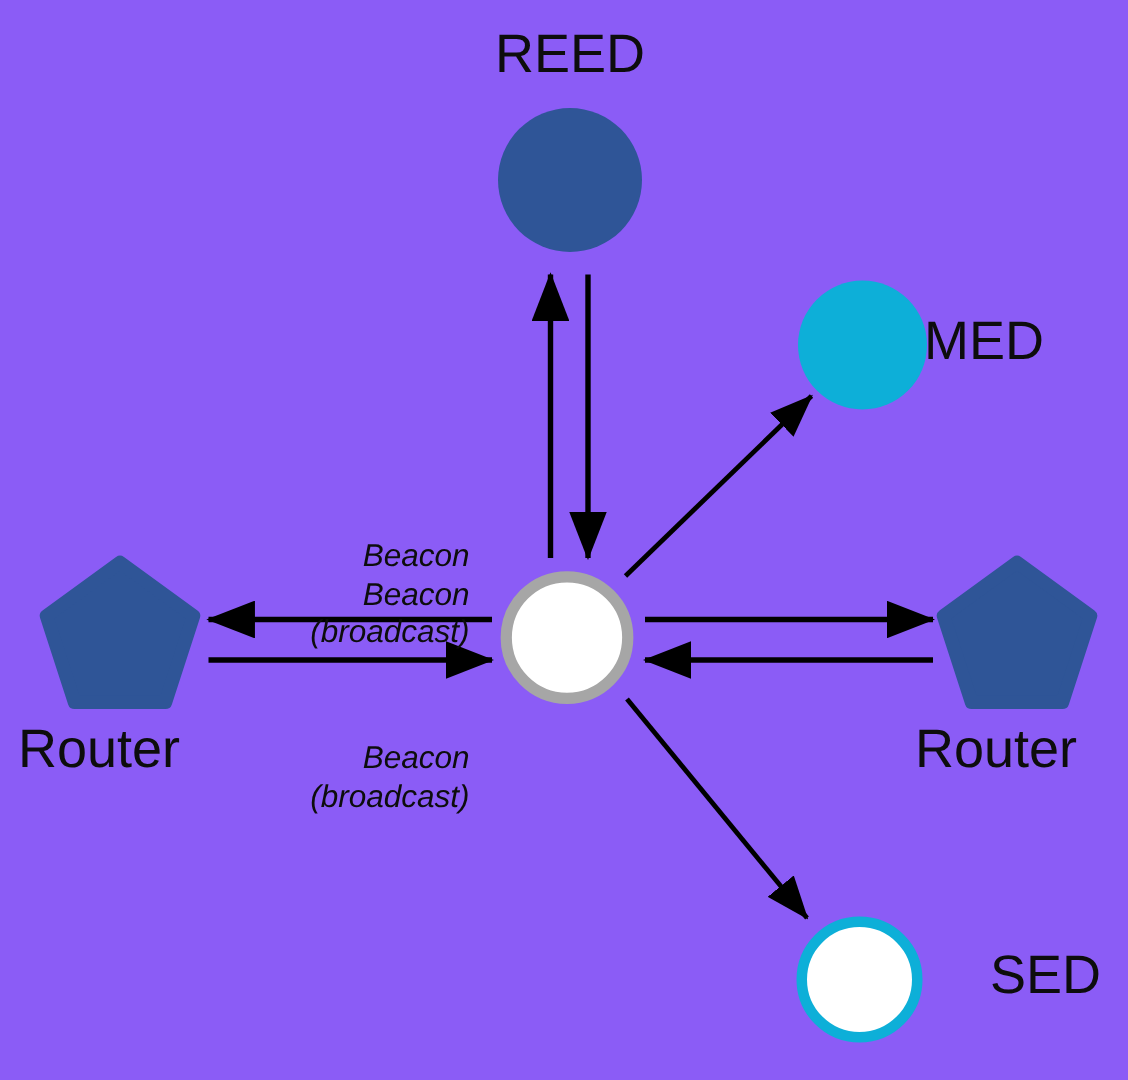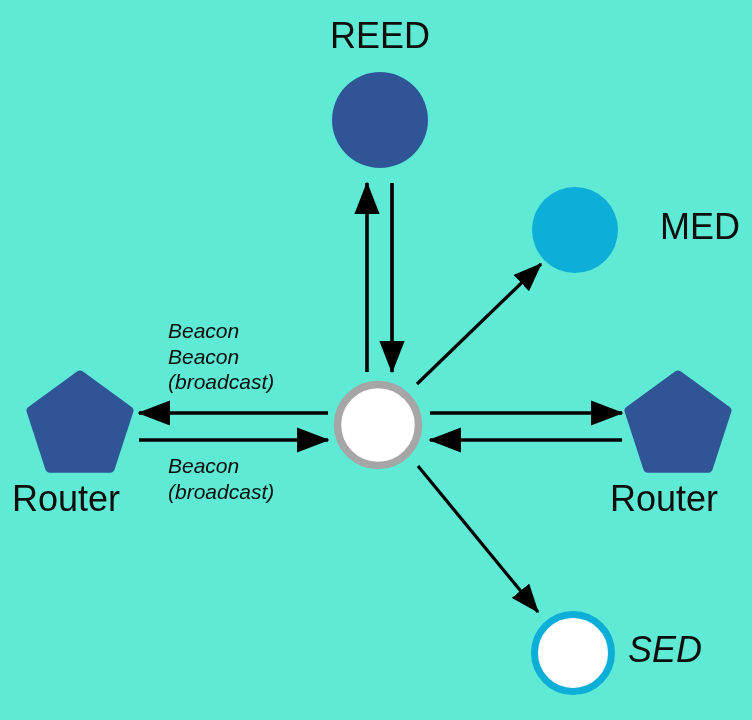--- a/index.html
+++ b/index.html
@@ -7,21 +7,21 @@
     padding: 0;
     background: #ffffff;
   }
   body {
     font-family: "Liberation Sans", sans-serif;
   }
   #diagram-root {
     position: relative;
     width: 752px;
     height: 720px;
-    background: #5eead4;
+    background: #8b5cf6;
     overflow: hidden;
   }
   #diagram-svg {
     position: absolute;
     left: 0;
     top: 0;
     width: 752px;
     height: 720px;
   }
   .node-label {
@@ -35,22 +35,23 @@
     letter-spacing: 0px;
   }
   .edge-label {
     position: absolute;
     font-family: "Liberation Sans", sans-serif;
     font-size: 21px;
     font-style: italic;
     font-weight: 400;
     color: #0d0d0d;
     white-space: nowrap;
-    text-align: left;
+    text-align: right;
     line-height: 1.22;
+    margin-top: 40px;
   }
 </style>
 </head>
 <body>
 
 <div id="diagram-root">
 
   <svg id="diagram-svg" viewBox="0 0 752 720">
     <defs>
       <marker id="arrowhead" markerWidth="9" markerHeight="7" refX="8.6" refY="3.5" orient="auto" markerUnits="strokeWidth">
@@ -113,23 +114,23 @@
       <path d="M 678 375
                L 727 410.6
                L 708.3 468.2
                L 647.7 468.2
                L 629 410.6 Z" fill="#2F5597" stroke="#2F5597" stroke-width="9" stroke-linejoin="round"></path>
     </g>
   </svg>
 
   <div class="node-label" style="left:330px; top:18px;">REED</div>
 
-  <div class="node-label" style="left:660px; top:209px;">MED</div>
+  <div class="node-label" style="left:616px; top:209px;">MED</div>
 
-  <div class="node-label" style="left:628px; top:632px;font-style:italic;">SED</div>
+  <div class="node-label" style="left:660px; top:632px;">SED</div>
 
   <div class="node-label" style="left:12px; top:481px;">Router</div>
 
   <div class="node-label" style="left:610px; top:481px;">Router</div>
 
   <div class="edge-label" style="left:168px; top:318px; width:145px;">
     <div>Beacon</div>
     <div>Beacon</div>
     <div>(broadcast)</div>
   </div>

